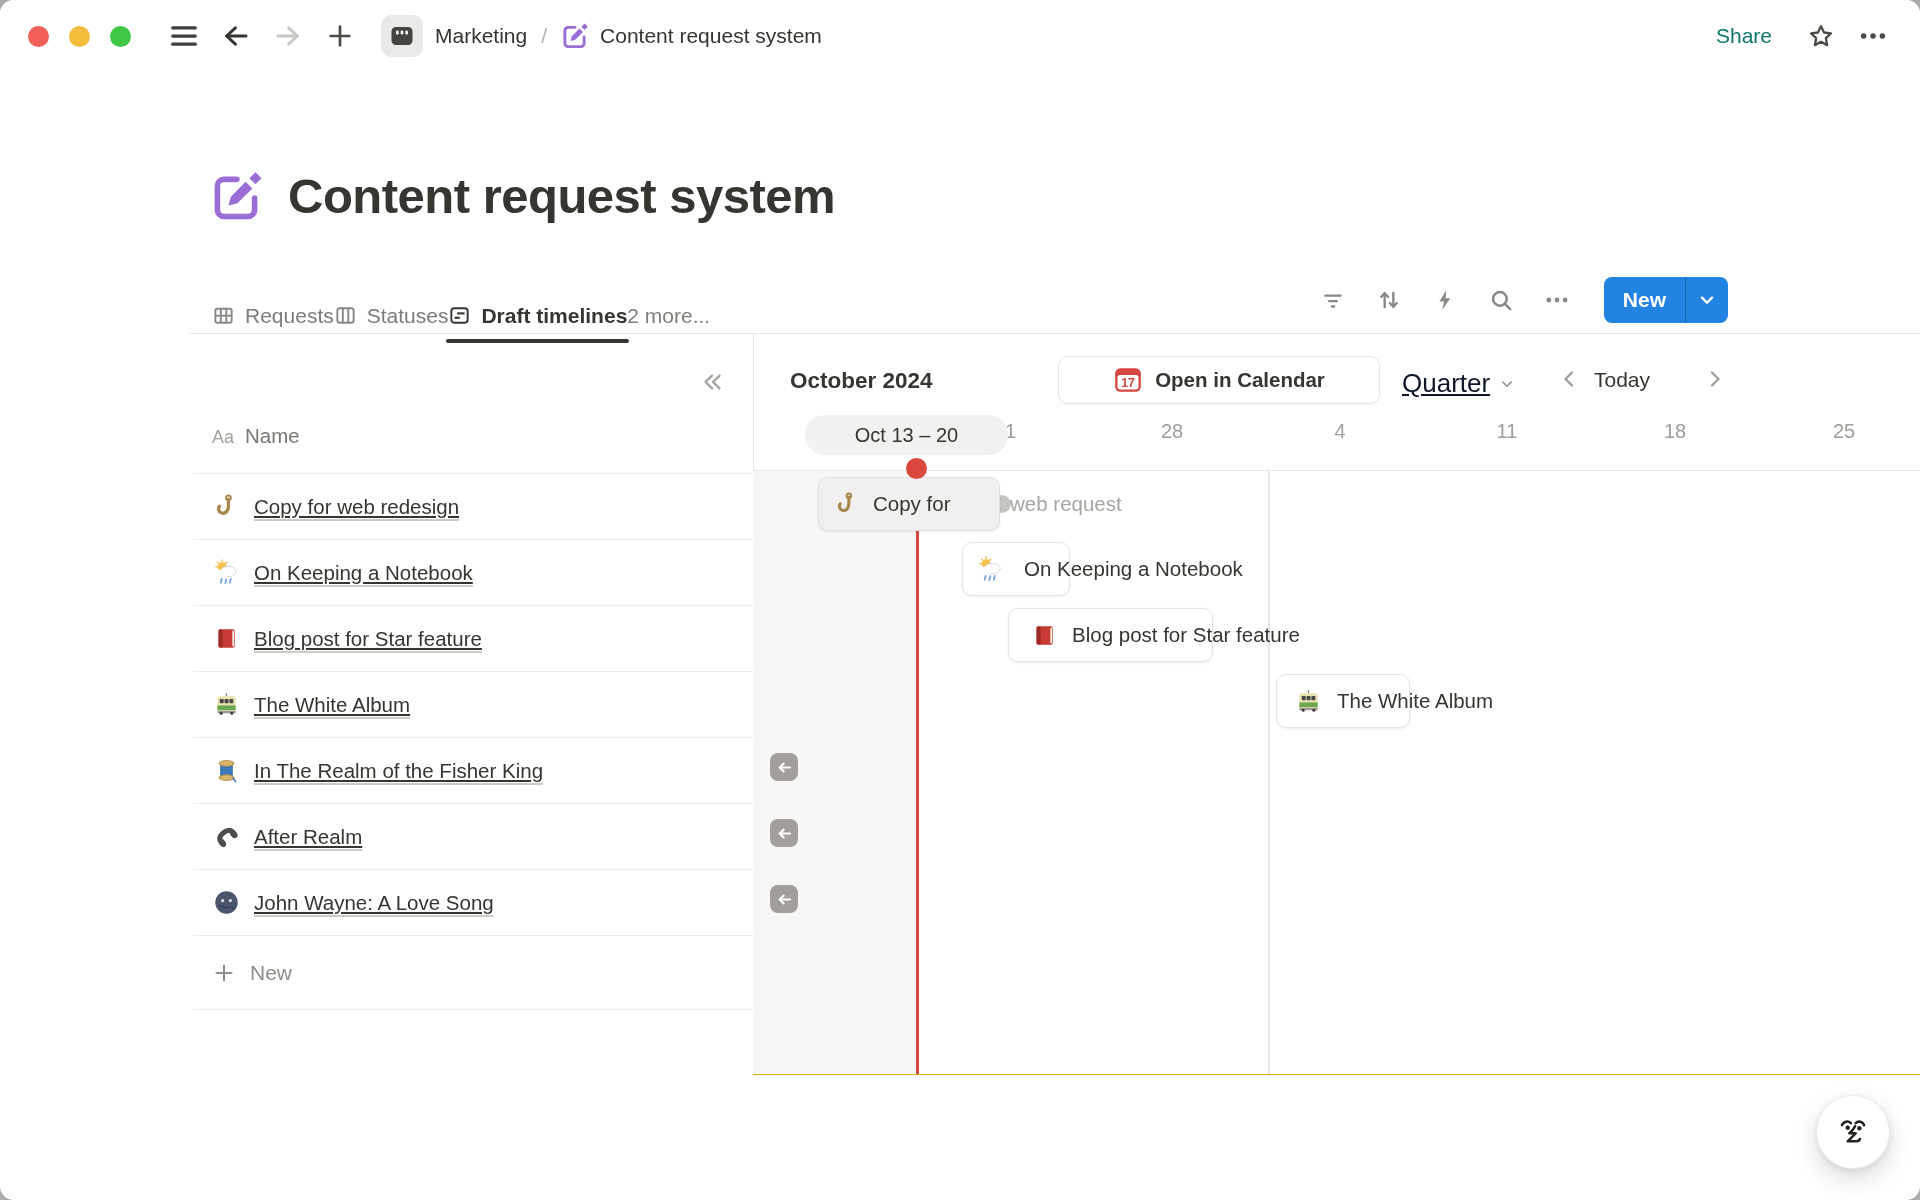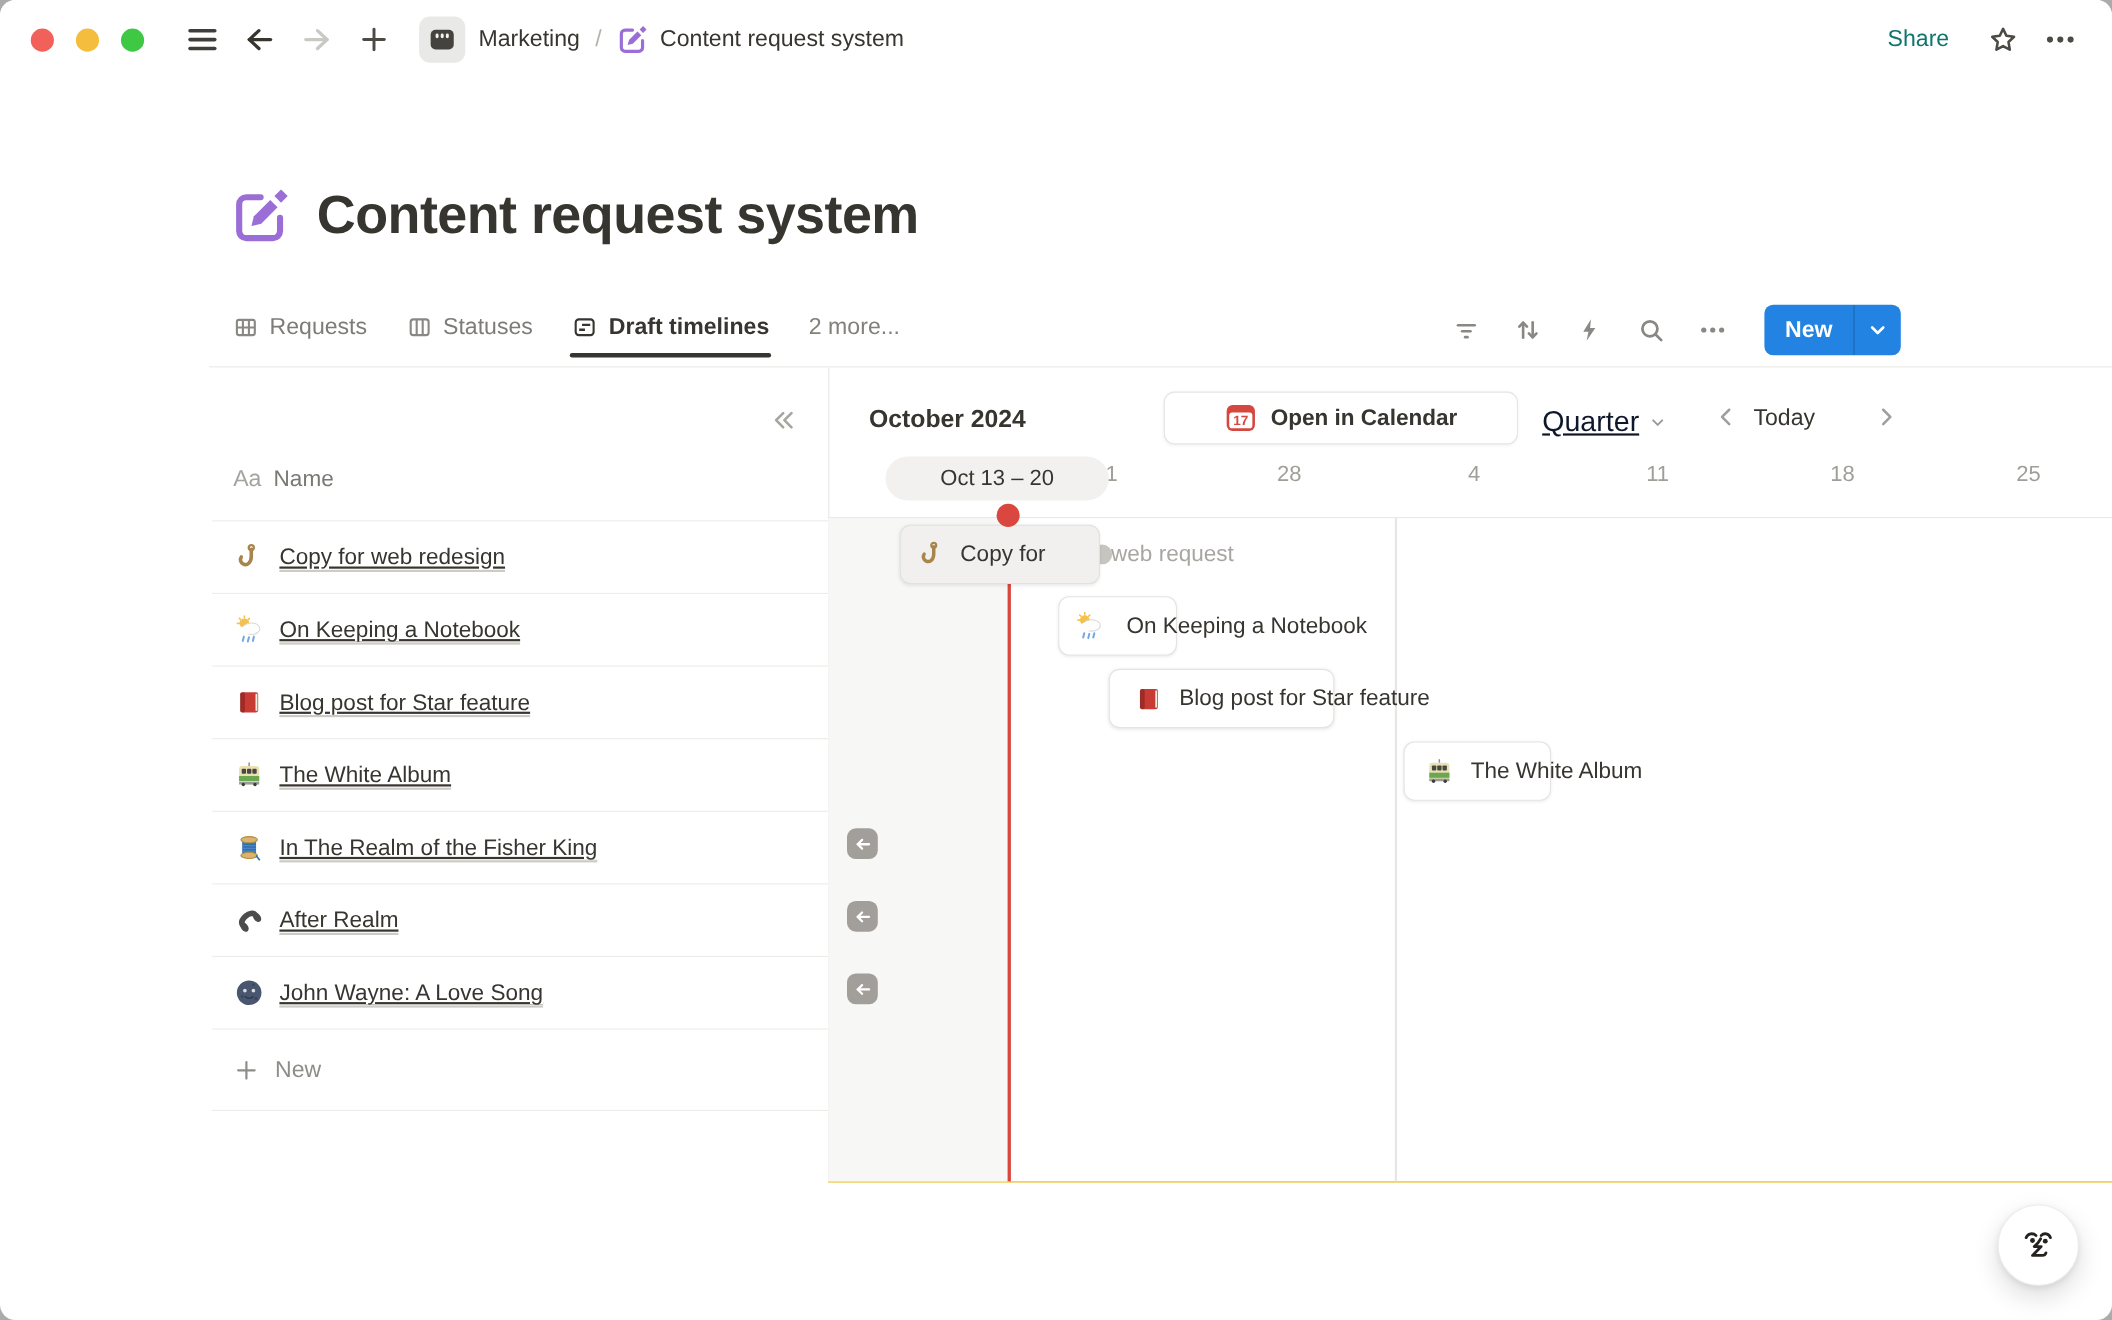--- a/index.html
+++ b/index.html
@@ -23,38 +23,38 @@
   .tb-spacer{flex:1;}
   .share-lbl{font-size:21px;color:#0f766e;margin-right:30px;}
 
   
   .title-row{position:absolute;left:210px;top:170px;display:flex;align-items:center;gap:26px;}
   .pageicon{width:52px;height:52px;}
   .page-title{font-size:49px;font-weight:700;letter-spacing:-0.5px;color:#37352f;margin:0;line-height:1.1;}
 
   
   .tab-divider{position:absolute;left:190px;right:0;top:333px;height:1px;background:#e8e8e6;}
-  .tabs{position:absolute;left:212px;top:270px;height:55px;display:flex;align-items:center;gap:36px;}
+  .tabs{position:absolute;left:212px;top:288px;height:55px;display:flex;align-items:center;}
   .vtab{position:relative;height:55px;display:flex;align-items:center;gap:10px;cursor:default;}
   .vtab .vlabel{font-size:21px;color:#7d7c78;font-weight:500;white-space:nowrap;}
   .vtab.active .vlabel{color:#37352f;font-weight:700;}
   .vtab.active::after{content:'';position:absolute;left:-2px;right:-2px;bottom:0;height:4px;background:#37352f;border-radius:2px;}
   .more-tabs{font-size:21px;color:#82807b;}
 
   .view-actions{position:absolute;right:192px;top:277px;height:46px;display:flex;align-items:center;gap:30px;}
   .va-ic{width:26px;height:26px;display:flex;align-items:center;justify-content:center;}
   .newbtn{display:flex;height:46px;border-radius:8px;background:#2383e2;color:#fff;overflow:hidden;align-items:stretch;margin-left:4px;}
   .newbtn-main{padding:0 19px;display:flex;align-items:center;font-weight:700;font-size:21px;}
   .newbtn-split{width:1px;background:rgba(0,0,0,0.22);}
   .newbtn-arrow{width:42px;display:flex;align-items:center;justify-content:center;}
 
   
   .lp-collapse{position:absolute;left:696px;top:366px;width:32px;height:32px;display:flex;align-items:center;justify-content:center;}
   .lp-header{position:absolute;left:212px;top:424px;display:flex;align-items:baseline;gap:11px;}
-  .lp-prop-type{font-size:21px;color:#a5a39d;}
+  .lp-prop-type{font-size:18px;color:#a5a39d;}
   .lp-prop-label{font-size:20.5px;color:#7a7873;}
   .lp-rows{position:absolute;left:193px;top:473px;width:560px;border-top:1px solid #edecea;}
   .lp-row{height:66px;border-bottom:1px solid #edecea;display:flex;align-items:center;gap:14px;padding-left:20px;box-sizing:border-box;text-decoration:underline;}
   .emj{width:27px;height:27px;flex:none;}
   .rtitle{font-size:20.5px;font-weight:500;color:#37352f;text-decoration:underline;text-decoration-color:#cdcbc5;text-decoration-thickness:1.5px;text-underline-offset:5px;white-space:nowrap;}
   .lp-new{height:74px;border-bottom:1px solid #edecea;display:flex;align-items:center;gap:15px;padding-left:20px;box-sizing:border-box;}
   .lp-new-label{font-size:21px;color:#8f8d88;}
   .lp-divider{position:absolute;left:753px;top:334px;width:1px;height:741px;background:#e8e7e5;}
 
   

